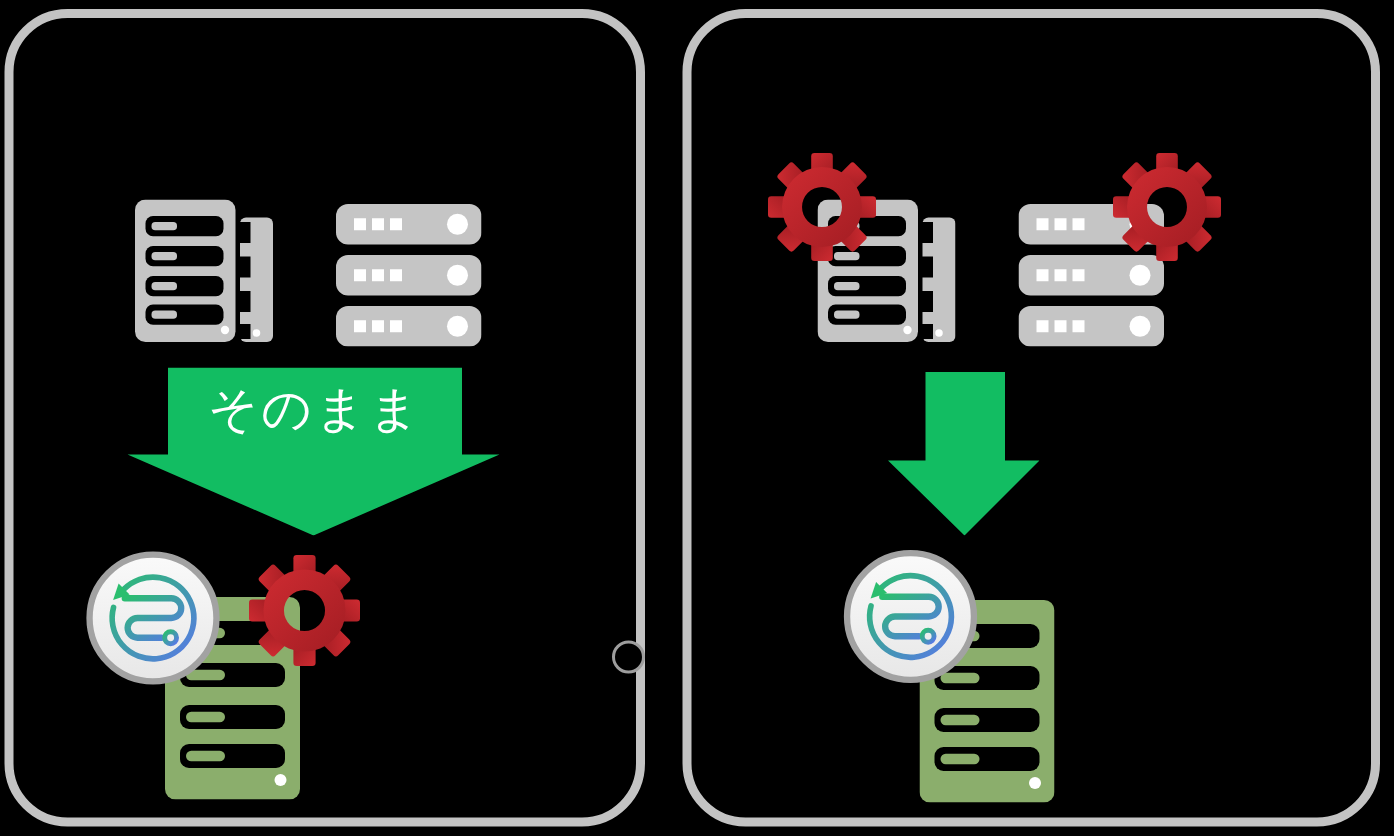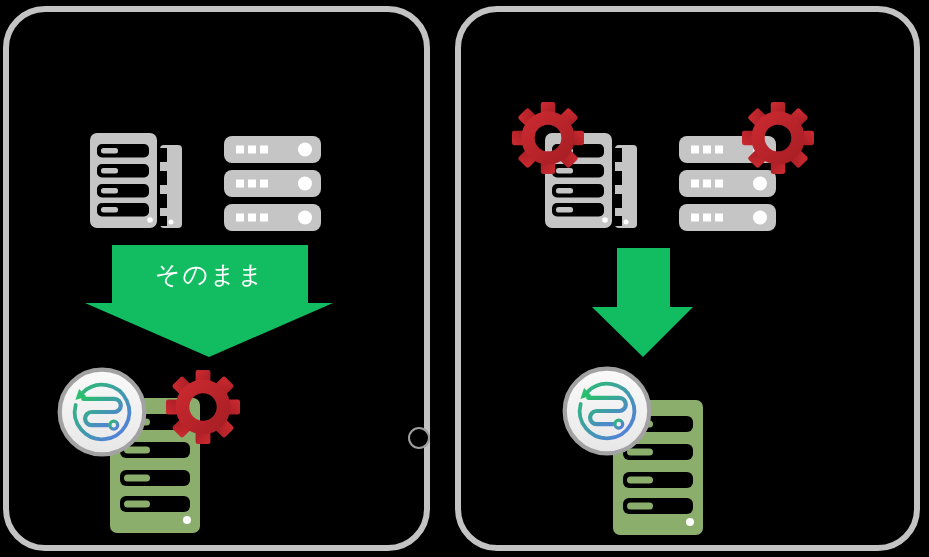--- a/index.html
+++ b/index.html
@@ -9,21 +9,21 @@
   }
   .panel {
     position:absolute; box-sizing:border-box; background:#000;
     border:6px solid #C3C3C3; border-radius:42px;
   }
   #panel-left  { left:3px;   top:6px; width:427px; height:545px; }
   #panel-right { left:455px; top:6px; width:465px; height:545px; }
   .abs { position:absolute; }
   .arrow-label {
     position:absolute; display:flex; align-items:center; justify-content:center;
-    color:#FFFFFF; font-size:25px; letter-spacing:2px; line-height:1;font-family:Liberation Serif, serif;
+    color:#FFFFFF; font-size:33px; letter-spacing:2px; line-height:1;font-family:Liberation Serif, serif;
   }
   .connector-dot {
     position:absolute; left:408px; top:427px; width:22px; height:22px;
     box-sizing:border-box; border-radius:50%; background:#000;
     border:2px solid #9E9E9E;
   }
 </style>
 </head>
 <body>
 

